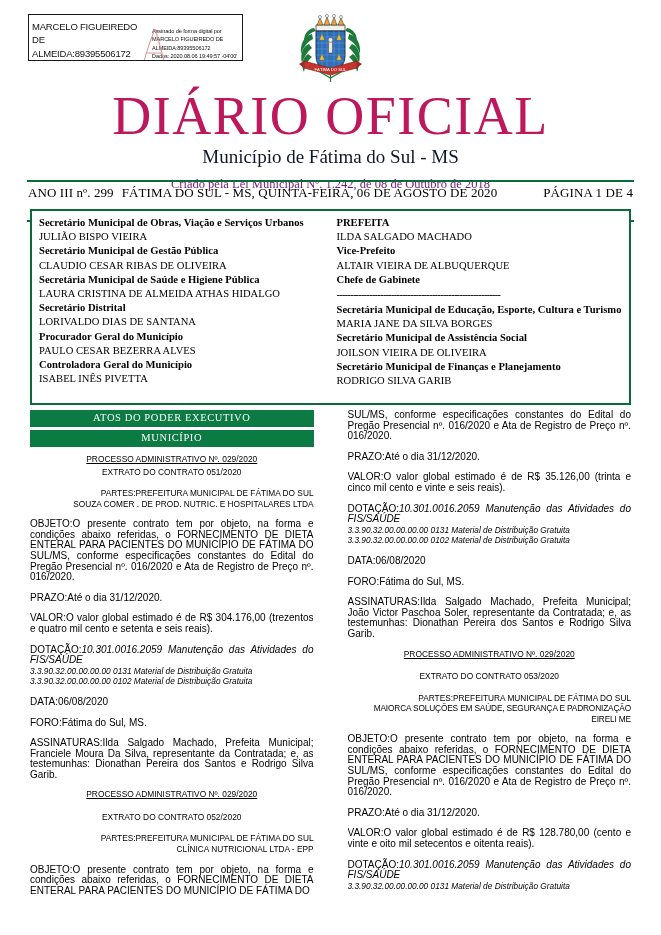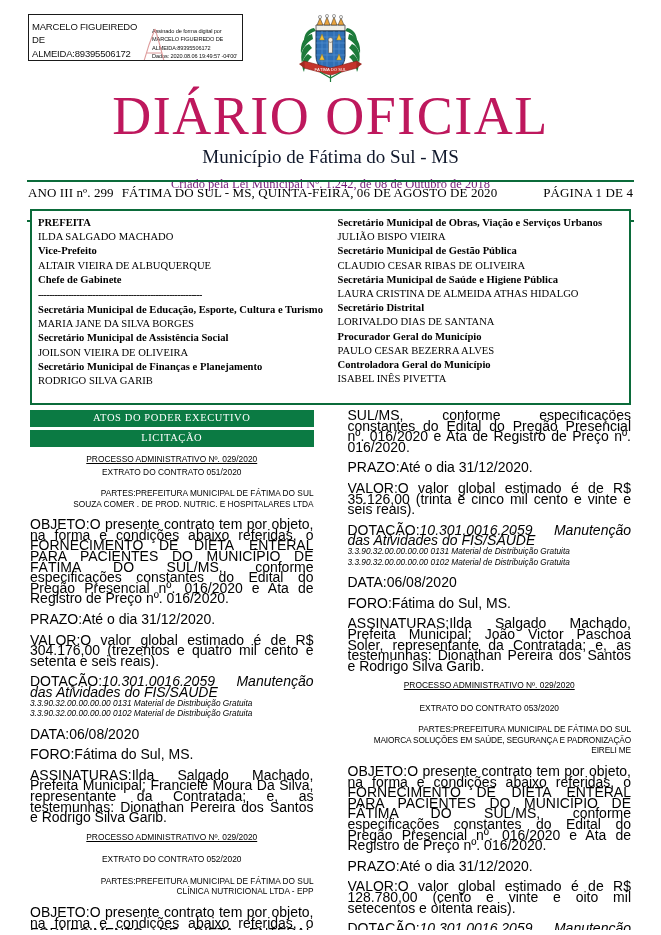--- a/index.html
+++ b/index.html
@@ -202,21 +202,21 @@
   .extrato-head {
     text-align: center;
     font-size: 8.4px;
     line-height: 11.5px;
     margin-top: 1px;
   }
   .extrato-head.spaced { margin-top: 11px; }
   .para {
     text-align: justify;
     margin-top: 10px;
-    font-size: 14px;
+    font-size: 10px;
     line-height: 10.6px;
   }
   .para.nojust { text-align: left; }
   .lbl { font-weight: normal; }
   .ital { font-style: italic; }
   .partes-line { text-align: right; margin-top: 10px; line-height: 10.6px; }
   .dot-lines { font-style: italic; line-height: 10.6px; }
   .condensed { letter-spacing: -0.15px; }
 </style>
 </head>
@@ -315,56 +315,56 @@
     <div class="edition-row">
       <div class="edition-left">
         <span>ANO III nº. 299</span><span class="sp"></span><span>FÁTIMA DO SUL - MS, QUINTA-FEIRA,  06 DE AGOSTO DE 2020</span>
       </div>
       <div class="edition-right">PÁGINA 1 DE 4</div>
     </div>
     <div class="edition-rule"></div>
   </div>
 
   <div class="officials">
+    <div class="off-col right">
+      <div class="off-role">Secretário Municipal de Obras, Viação e Serviços Urbanos</div>
+      <div class="off-name">JULIÃO BISPO VIEIRA</div>
+      <div class="off-role">Secretário Municipal de Gestão Pública</div>
+      <div class="off-name">CLAUDIO CESAR RIBAS DE OLIVEIRA</div>
+      <div class="off-role">Secretária Municipal de Saúde e Higiene Pública</div>
+      <div class="off-name">LAURA CRISTINA DE ALMEIDA  ATHAS HIDALGO</div>
+      <div class="off-role">Secretário Distrital</div>
+      <div class="off-name">LORIVALDO DIAS DE SANTANA</div>
+      <div class="off-role">Procurador Geral do Município</div>
+      <div class="off-name">PAULO CESAR BEZERRA ALVES</div>
+      <div class="off-role">Controladora Geral do Município</div>
+      <div class="off-name">ISABEL INÊS PIVETTA</div>
+    </div>
     <div class="off-col left">
       <div class="off-role">PREFEITA</div>
       <div class="off-name">ILDA SALGADO MACHADO</div>
       <div class="off-role">Vice-Prefeito</div>
       <div class="off-name">ALTAIR VIEIRA DE ALBUQUERQUE</div>
       <div class="off-role">Chefe de Gabinete</div>
       <div class="off-divider">------------------------------------------------------------</div>
       <div class="off-role">Secretária Municipal de Educação, Esporte, Cultura e Turismo</div>
       <div class="off-name">MARIA JANE DA SILVA BORGES</div>
       <div class="off-role">Secretário Municipal de Assistência Social</div>
       <div class="off-name">JOILSON VIEIRA DE OLIVEIRA</div>
       <div class="off-role">Secretário Municipal de Finanças e Planejamento</div>
       <div class="off-name">RODRIGO SILVA GARIB</div>
     </div>
-    <div class="off-col right">
-      <div class="off-role">Secretário Municipal de Obras, Viação e Serviços Urbanos</div>
-      <div class="off-name">JULIÃO BISPO VIEIRA</div>
-      <div class="off-role">Secretário Municipal de Gestão Pública</div>
-      <div class="off-name">CLAUDIO CESAR RIBAS DE OLIVEIRA</div>
-      <div class="off-role">Secretária Municipal de Saúde e Higiene Pública</div>
-      <div class="off-name">LAURA CRISTINA DE ALMEIDA  ATHAS HIDALGO</div>
-      <div class="off-role">Secretário Distrital</div>
-      <div class="off-name">LORIVALDO DIAS DE SANTANA</div>
-      <div class="off-role">Procurador Geral do Município</div>
-      <div class="off-name">PAULO CESAR BEZERRA ALVES</div>
-      <div class="off-role">Controladora Geral do Município</div>
-      <div class="off-name">ISABEL INÊS PIVETTA</div>
-    </div>
   </div>
 
   <div class="columns">
 
     <div class="col">
 
       <div class="banner">ATOS DO PODER EXECUTIVO</div>
-      <div class="banner">LICITAÇÃO</div>
+      <div class="banner">MUNICÍPIO</div>
 
       <div class="proc-head" style="margin-top:7px">PROCESSO ADMINISTRATIVO Nº. 029/2020</div>
       <div class="extrato-head">EXTRATO DO CONTRATO 051/2020</div>
 
       <div class="partes-line">
         <span class="lbl">PARTES:</span><span>PREFEITURA MUNICIPAL DE FÁTIMA DO SUL</span><br>
         <span>SOUZA COMER . DE PROD. NUTRIC. E HOSPITALARES LTDA</span>
       </div>
 
       <div class="para">

